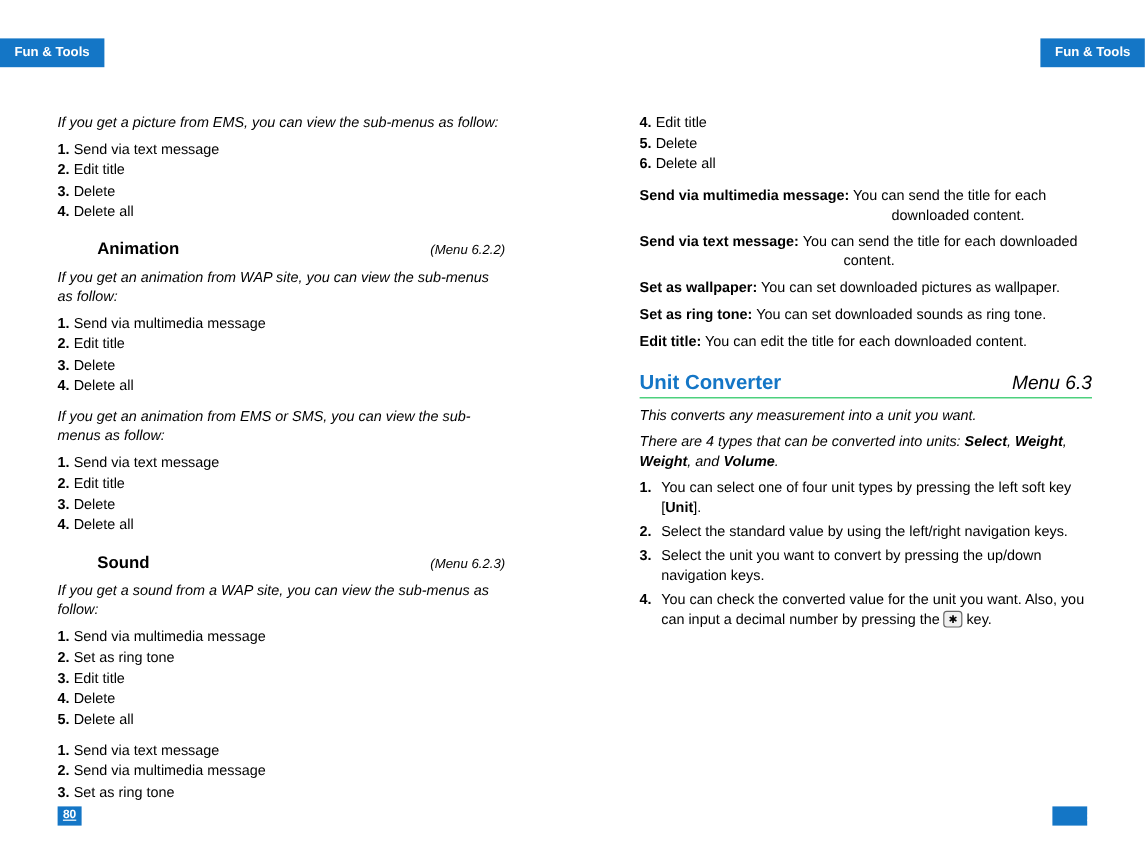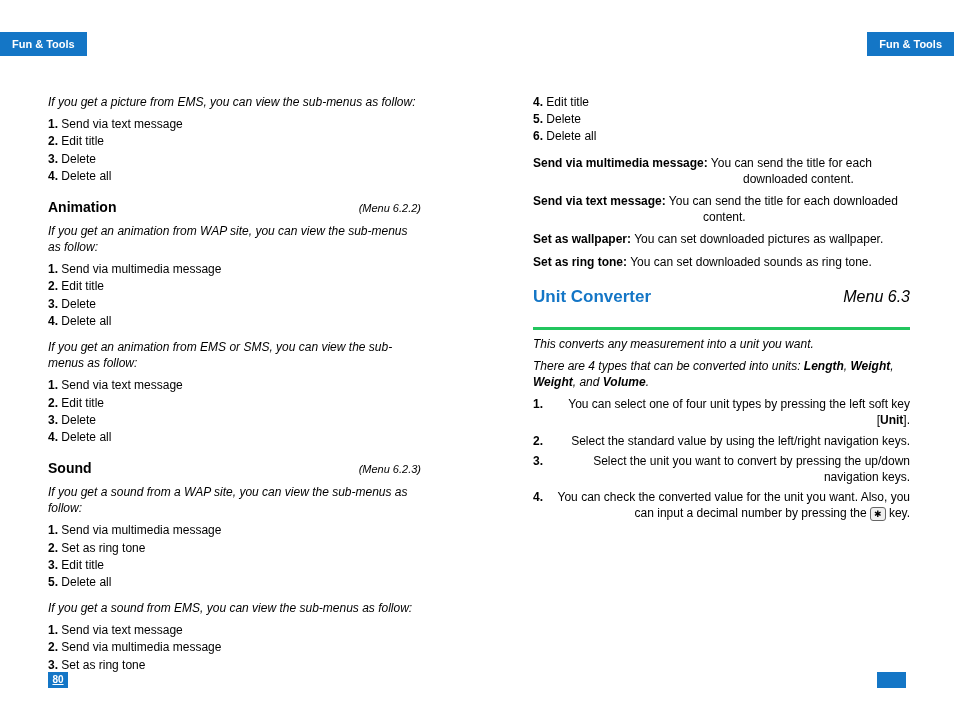--- a/index.html
+++ b/index.html
@@ -61,45 +61,46 @@
   .list { margin: 4px 0 10px 0; }
   .list .row { margin: 1px 0; }
   .list .num { font-weight: bold; }
 
   .subhead-row {
     display: flex;
     justify-content: space-between;
     align-items: baseline;
     margin-top: 14px;
     margin-bottom: 4px;
+    margin-left: 33px;
   }
   .subhead { font-weight: bold; font-size: 14px; }
   .menu-ref { font-style: italic; font-size: 11px; }
 
   .majorhead-row {
     display: flex;
     justify-content: space-between;
-    align-items: flex-start;
-    border-bottom: 3px solid #22c55e;
-    padding-bottom: 18px;
+    align-items: flex-end;
+    border-bottom: 1px solid #22c55e;
+    padding-bottom: 0;
     margin-top: 16px;
     margin-bottom: 6px;
   }
   .majorhead { color: #1476c6; font-weight: bold; font-size: 17px; }
   .majorhead-ref { font-style: italic; font-size: 16px; }
 
   .def-row { margin: 6px 0; }
   .def-row .term { font-weight: bold; }
 
   .bold { font-weight: bold; }
 
   .ol { margin: 6px 0 0 0; }
   .ol .orow { display: flex; margin: 4px 0; }
   .ol .onum { font-weight: bold; width: 18px; flex-shrink: 0; }
-  .ol .otxt { flex: 1; text-align: right; }
+  .ol .otxt { flex: 1; }
 
   .key-icon {
     display: inline-block;
     border: 1px solid #666;
     border-radius: 3px;
     padding: 0 3px;
     font-size: 9px;
     line-height: 12px;
     vertical-align: middle;
     background: #f0f0f0;
@@ -144,23 +145,23 @@
 
       <div class="subhead-row">
         <span class="subhead">Sound</span>
         <span class="menu-ref">(Menu 6.2.3)</span>
       </div>
       <p>If you get a sound from a WAP site, you can view the sub-menus as follow:</p>
       <div class="list">
         <div class="row"><span class="num">1.</span> <span>Send via multimedia message</span></div>
         <div class="row"><span class="num">2.</span> <span>Set as ring tone</span></div>
         <div class="row"><span class="num">3.</span> <span>Edit title</span></div>
+        <div class="row"><span class="num">4.</span> <span>Delete</span></div>
         <div class="row"><span class="num">5.</span> <span>Delete all</span></div>
       </div>
-      <p>If you get a sound from EMS, you can view the sub-menus as follow:</p>
       <div class="list">
         <div class="row"><span class="num">1.</span> <span>Send via text message</span></div>
         <div class="row"><span class="num">2.</span> <span>Send via multimedia message</span></div>
         <div class="row"><span class="num">3.</span> <span>Set as ring tone</span></div>
       </div>
     </div>
   </div>
 
   <div class="page page-right">
     <div class="section-tab right">Fun &amp; Tools</div>
@@ -182,28 +183,32 @@
         <span>You can send the title for each downloaded content.</span>
       </div>
       <div class="def-row" style="padding-left:115px;text-indent:-115px;">
         <span class="term">Set as wallpaper:</span>
         <span>You can set downloaded pictures as wallpaper.</span>
       </div>
       <div class="def-row">
         <span class="term">Set as ring tone:</span>
         <span>You can set downloaded sounds as ring tone.</span>
       </div>
+      <div class="def-row">
+        <span class="term">Edit title:</span>
+        <span>You can edit the title for each downloaded content.</span>
+      </div>
 
       <div class="majorhead-row">
         <span class="majorhead">Unit Converter</span>
         <span class="majorhead-ref">Menu 6.3</span>
       </div>
       <p>This converts any measurement into a unit you want.</p>
       <p>
-        <span>There are 4 types that can be converted into units: </span><span class="bold">Length</span><span>, </span><span class="bold">Weight</span><span>, </span><span class="bold">Weight</span><span>, and </span><span class="bold">Volume</span><span>.</span>
+        <span>There are 4 types that can be converted into units: </span><span class="bold">Select</span><span>, </span><span class="bold">Weight</span><span>, </span><span class="bold">Weight</span><span>, and </span><span class="bold">Volume</span><span>.</span>
       </p>
 
       <div class="ol">
         <div class="orow">
           <span class="onum">1.</span>
           <span class="otxt"><span>You can select one of four unit types by pressing the left soft key [</span><span class="bold">Unit</span><span>].</span></span>
         </div>
         <div class="orow">
           <span class="onum">2.</span>
           <span class="otxt">Select the standard value by using the left/right navigation keys.</span>

